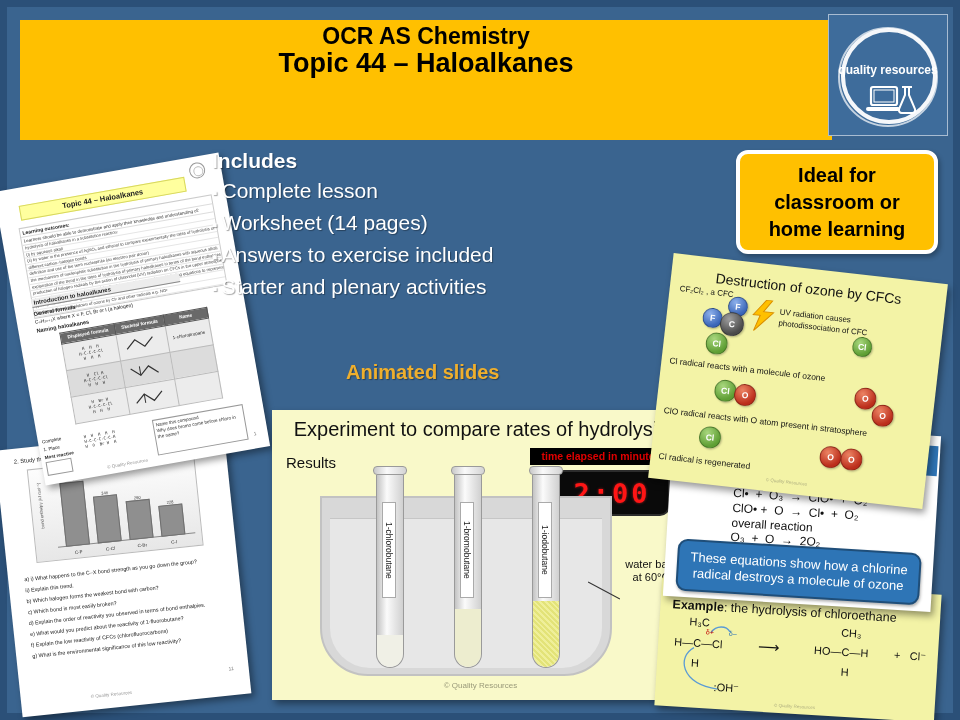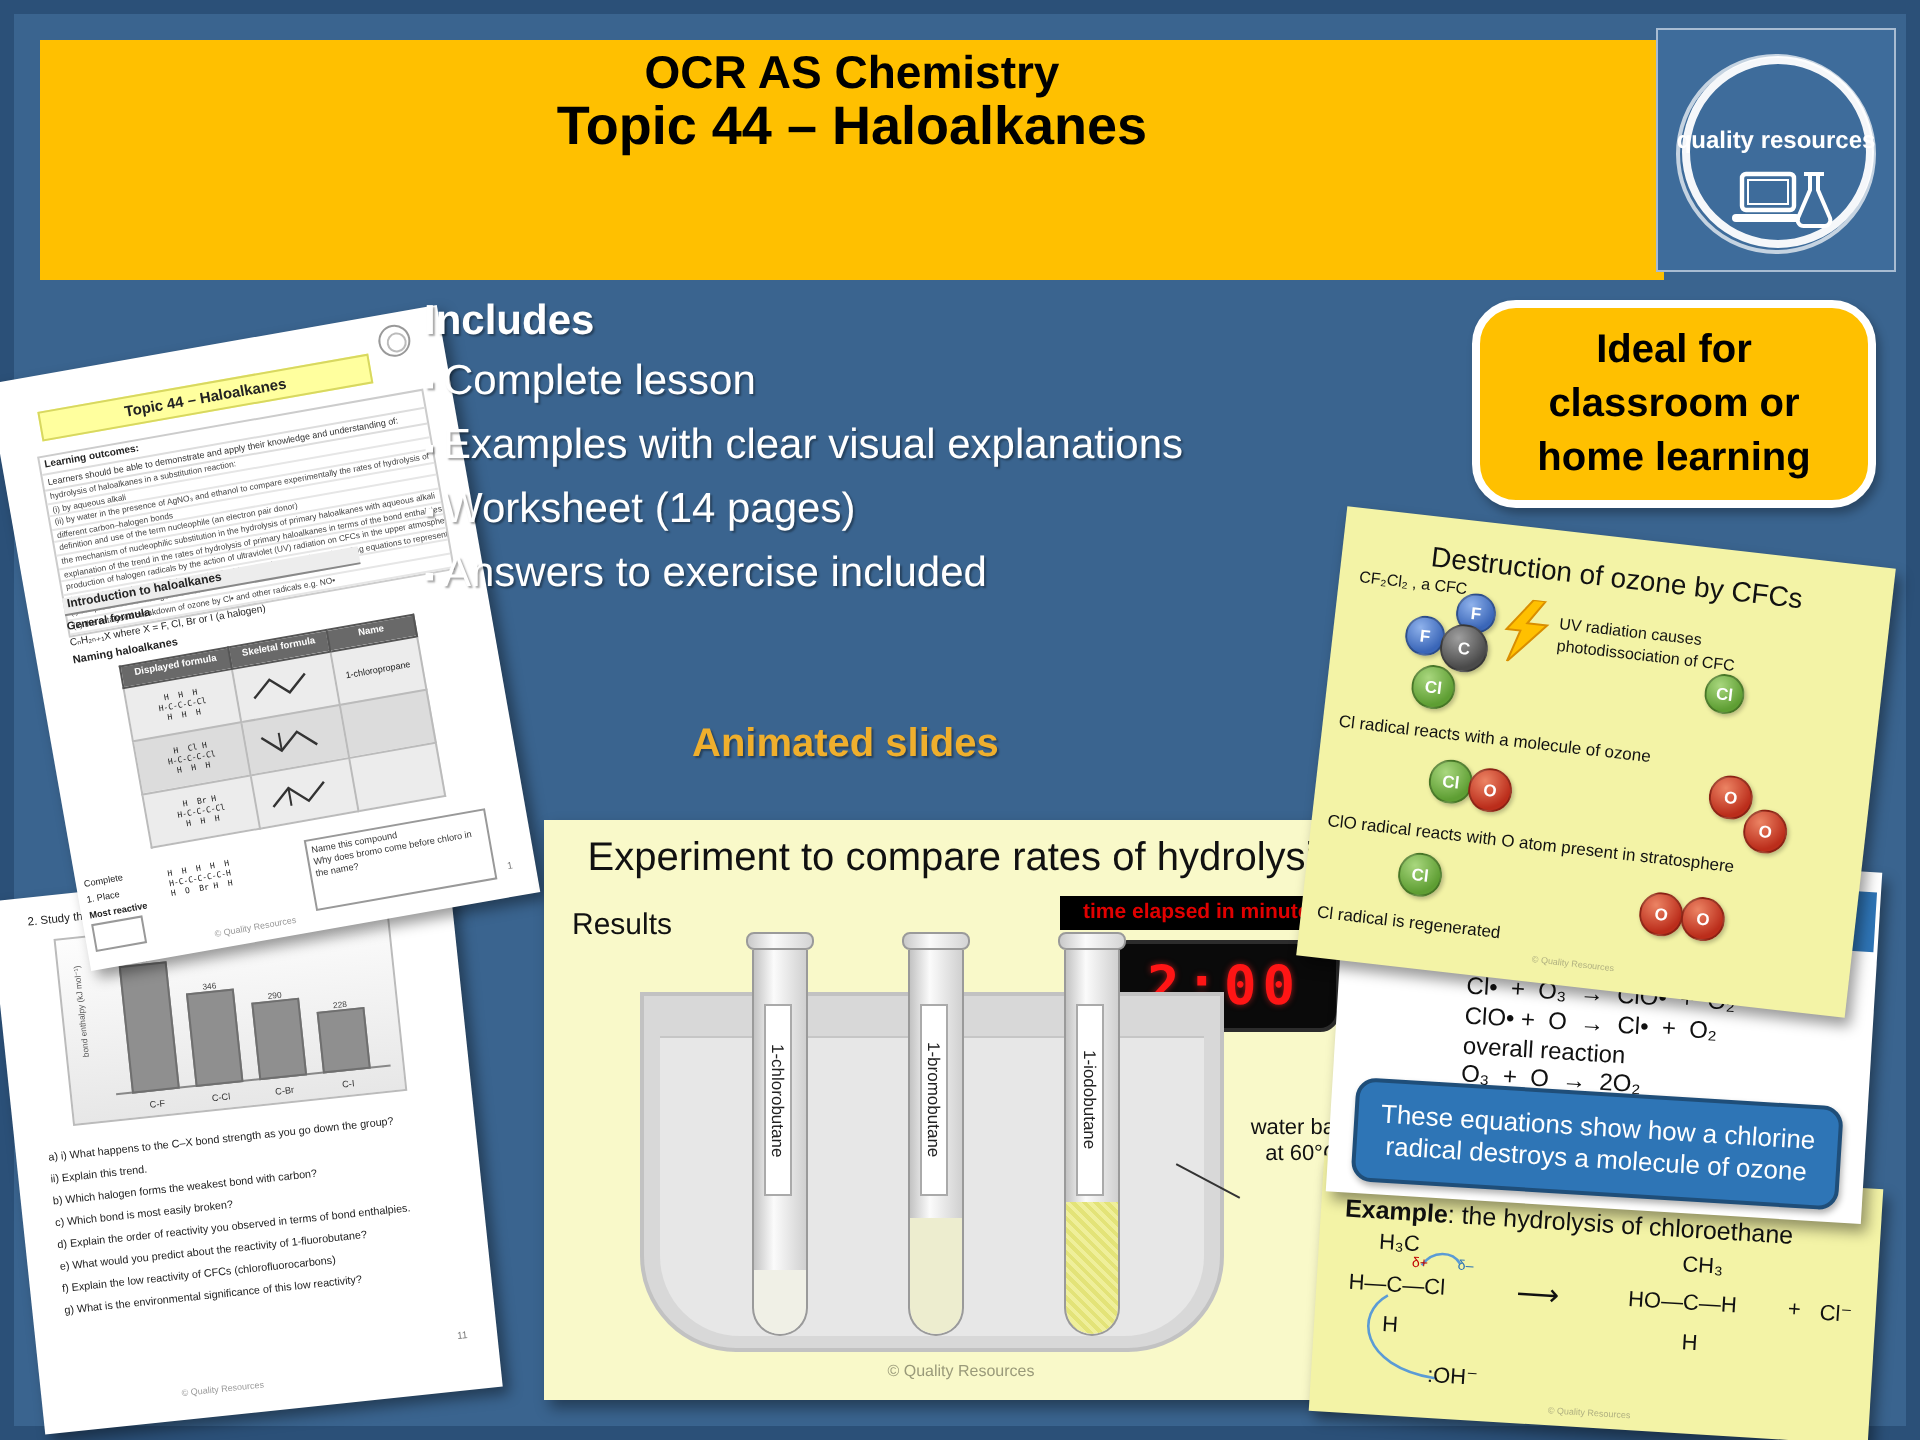--- a/index.html
+++ b/index.html
@@ -22,21 +22,21 @@
   
   .includes{left:212px;top:146px;width:520px;color:#fff;z-index:3;text-shadow:1px 1px 1px rgba(0,0,0,.35);}
   .includes-title{font-weight:bold;font-size:21px;line-height:30px;}
   .inc-line{font-size:21px;line-height:30px;}
   .inc-line::before{content:"▪ ";font-size:15px;}
 
   .animated-label{left:346px;top:361px;color:#EFAF2D;font-weight:bold;font-size:20px;z-index:3;text-shadow:1px 1px 1px rgba(0,0,0,.35);}
 
   
   .ideal-box{left:736px;top:150px;width:202px;height:104px;background:#FFC000;border:4px solid #fff;
-    border-radius:22px;z-index:7;display:flex;flex-direction:column;justify-content:center;align-items:center;
+    border-radius:12px;z-index:7;display:flex;flex-direction:column;justify-content:center;align-items:center;
     box-shadow:2px 3px 5px rgba(0,0,0,.3);}
   .ideal-line{color:#000;font-weight:bold;font-size:20px;line-height:27px;}
 
   
   .sheet{background:#fff;box-shadow:3px 4px 7px rgba(0,0,0,.4);color:#222;}
   .wsA{left:18px;top:170px;width:228px;height:298px;transform:rotate(-10deg);z-index:2;}
   .wsB{left:8px;top:438px;width:230px;height:268px;transform:rotate(-6deg);z-index:1;}
   .ws-titlebar{left:22px;top:18px;width:168px;height:15px;background:#FFFF9E;border:1px solid #d8d860;
     text-align:center;font-size:7.5px;font-weight:bold;line-height:13px;}
   .stamp{left:196px;top:6px;width:16px;height:16px;border:1px solid #999;border-radius:50%;}
@@ -143,23 +143,23 @@
 
       <path d="M76 72 v8 l-6 14 a3 3 0 0 0 3 4 h10 a3 3 0 0 0 3-4 l-6-14 v-8 z" fill="none" stroke="#ffffff" stroke-width="2"></path>
       <line x1="73" y1="72" x2="83" y2="72" stroke="#ffffff" stroke-width="2"></line>
     </svg>
     <div class="logo-text">quality resources</div>
   </div>
 
   <div class="abs includes">
     <div class="includes-title">Includes</div>
     <div class="inc-line">Complete lesson</div>
-    <div class="inc-line">Examples with clear visual explanations</div>
     <div class="inc-line">Worksheet (14 pages)</div>
     <div class="inc-line">Answers to exercise included</div>
+    <div class="inc-line">Starter and plenary activities</div>
   </div>
 
   <div class="abs animated-label">Animated slides</div>
 
   <div class="abs ideal-box">
     <div class="ideal-line">Ideal for</div>
     <div class="ideal-line">classroom or</div>
     <div class="ideal-line">home learning</div>
   </div>
 

